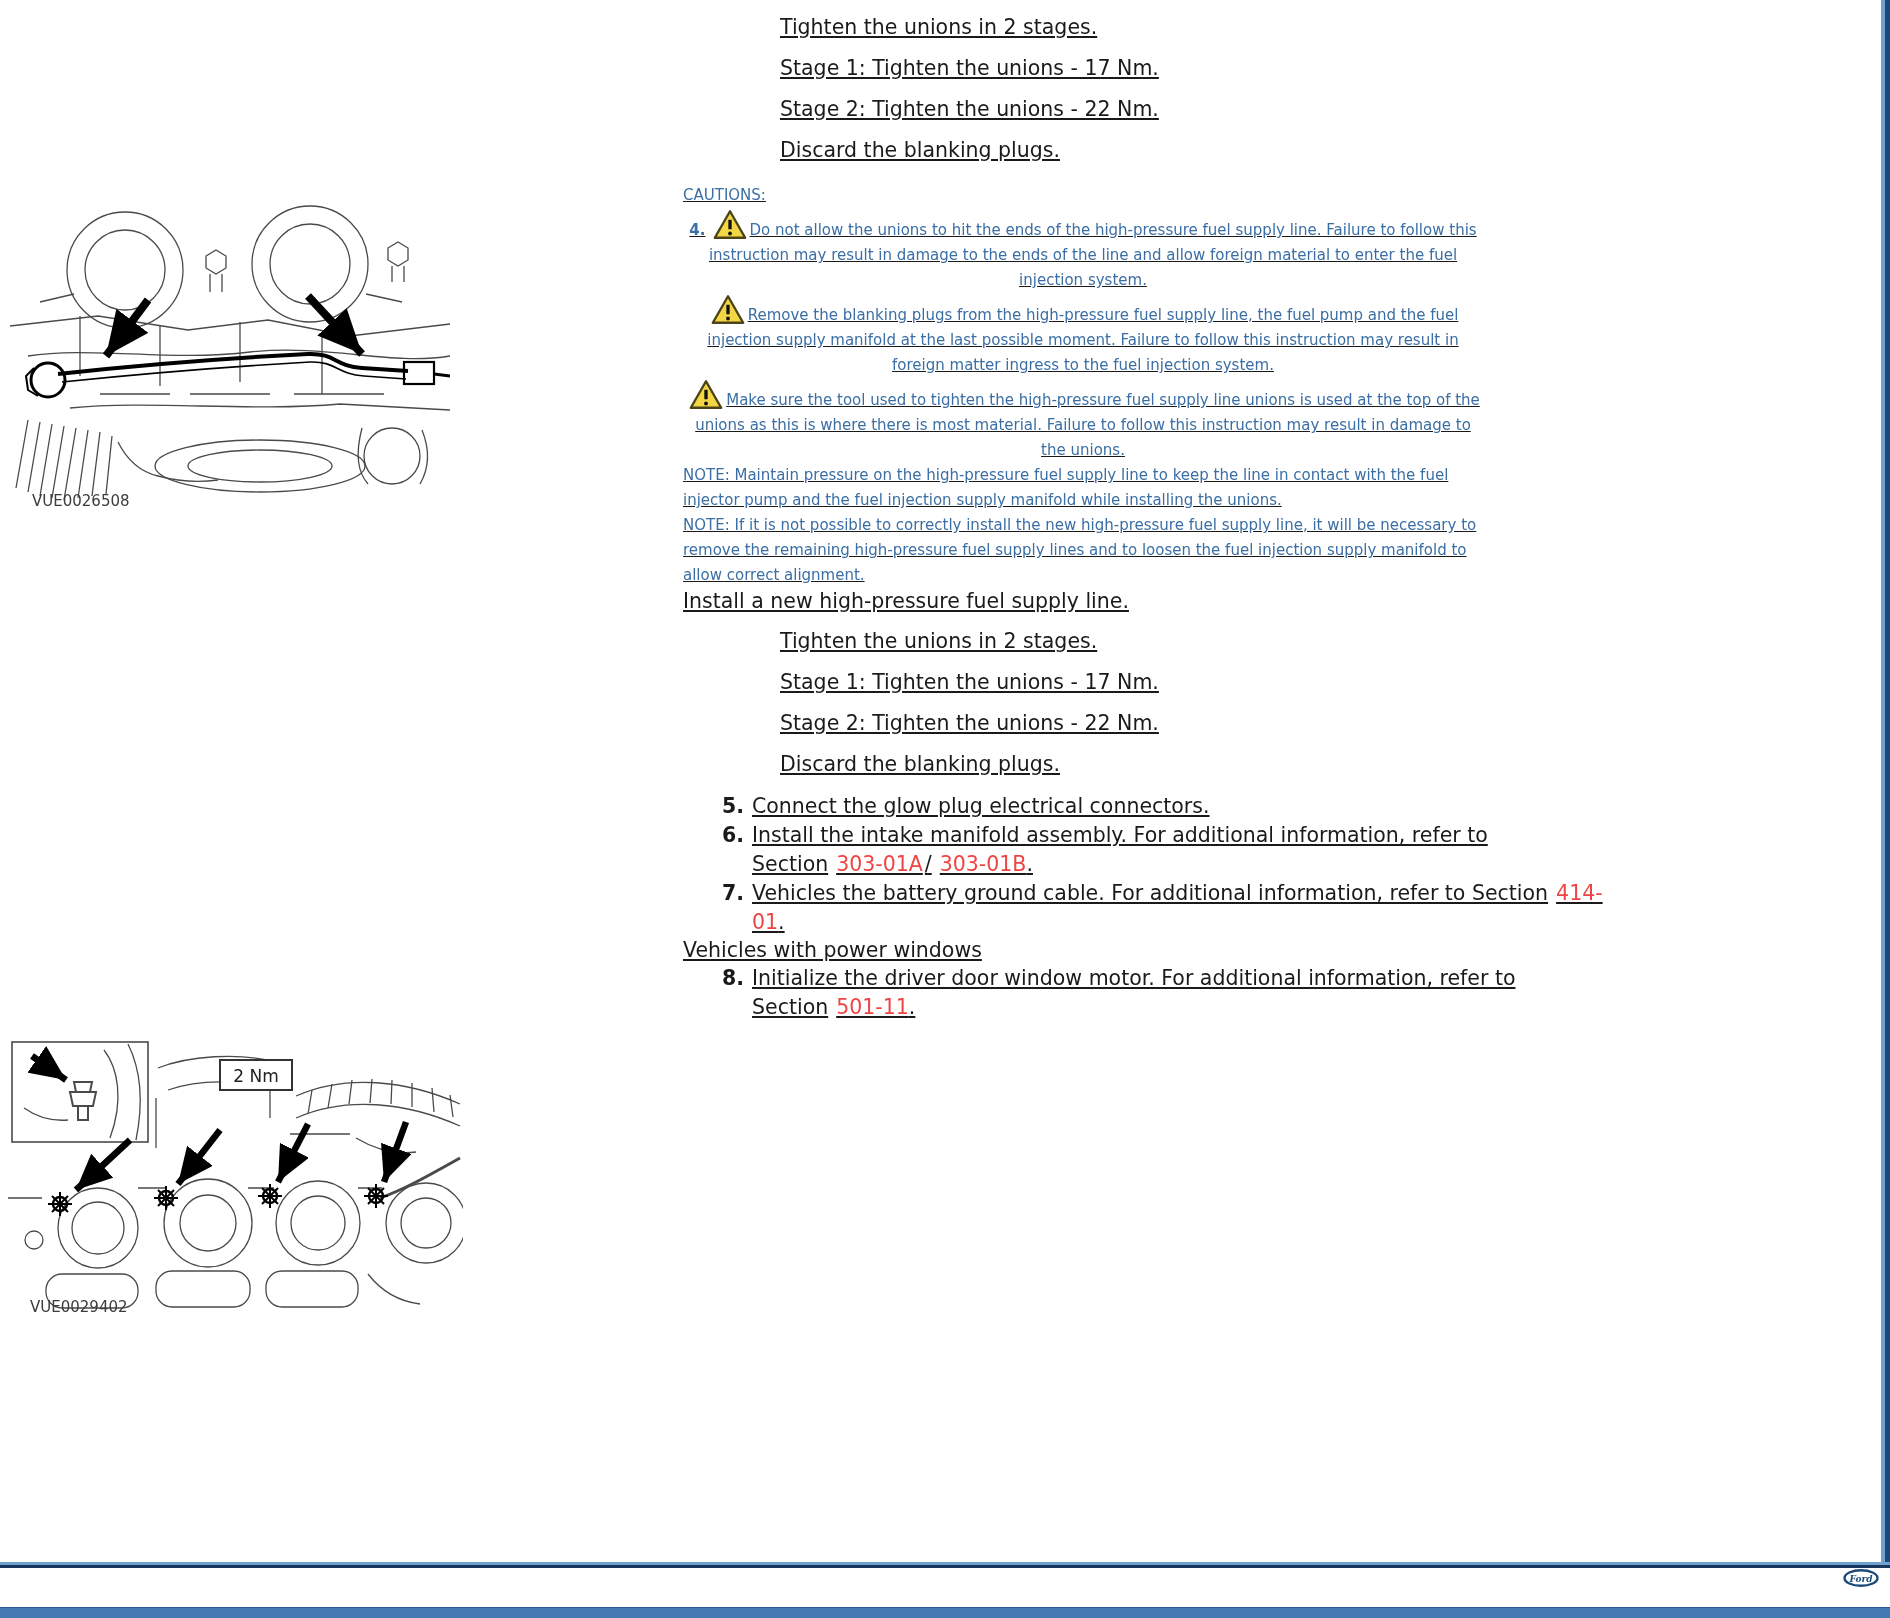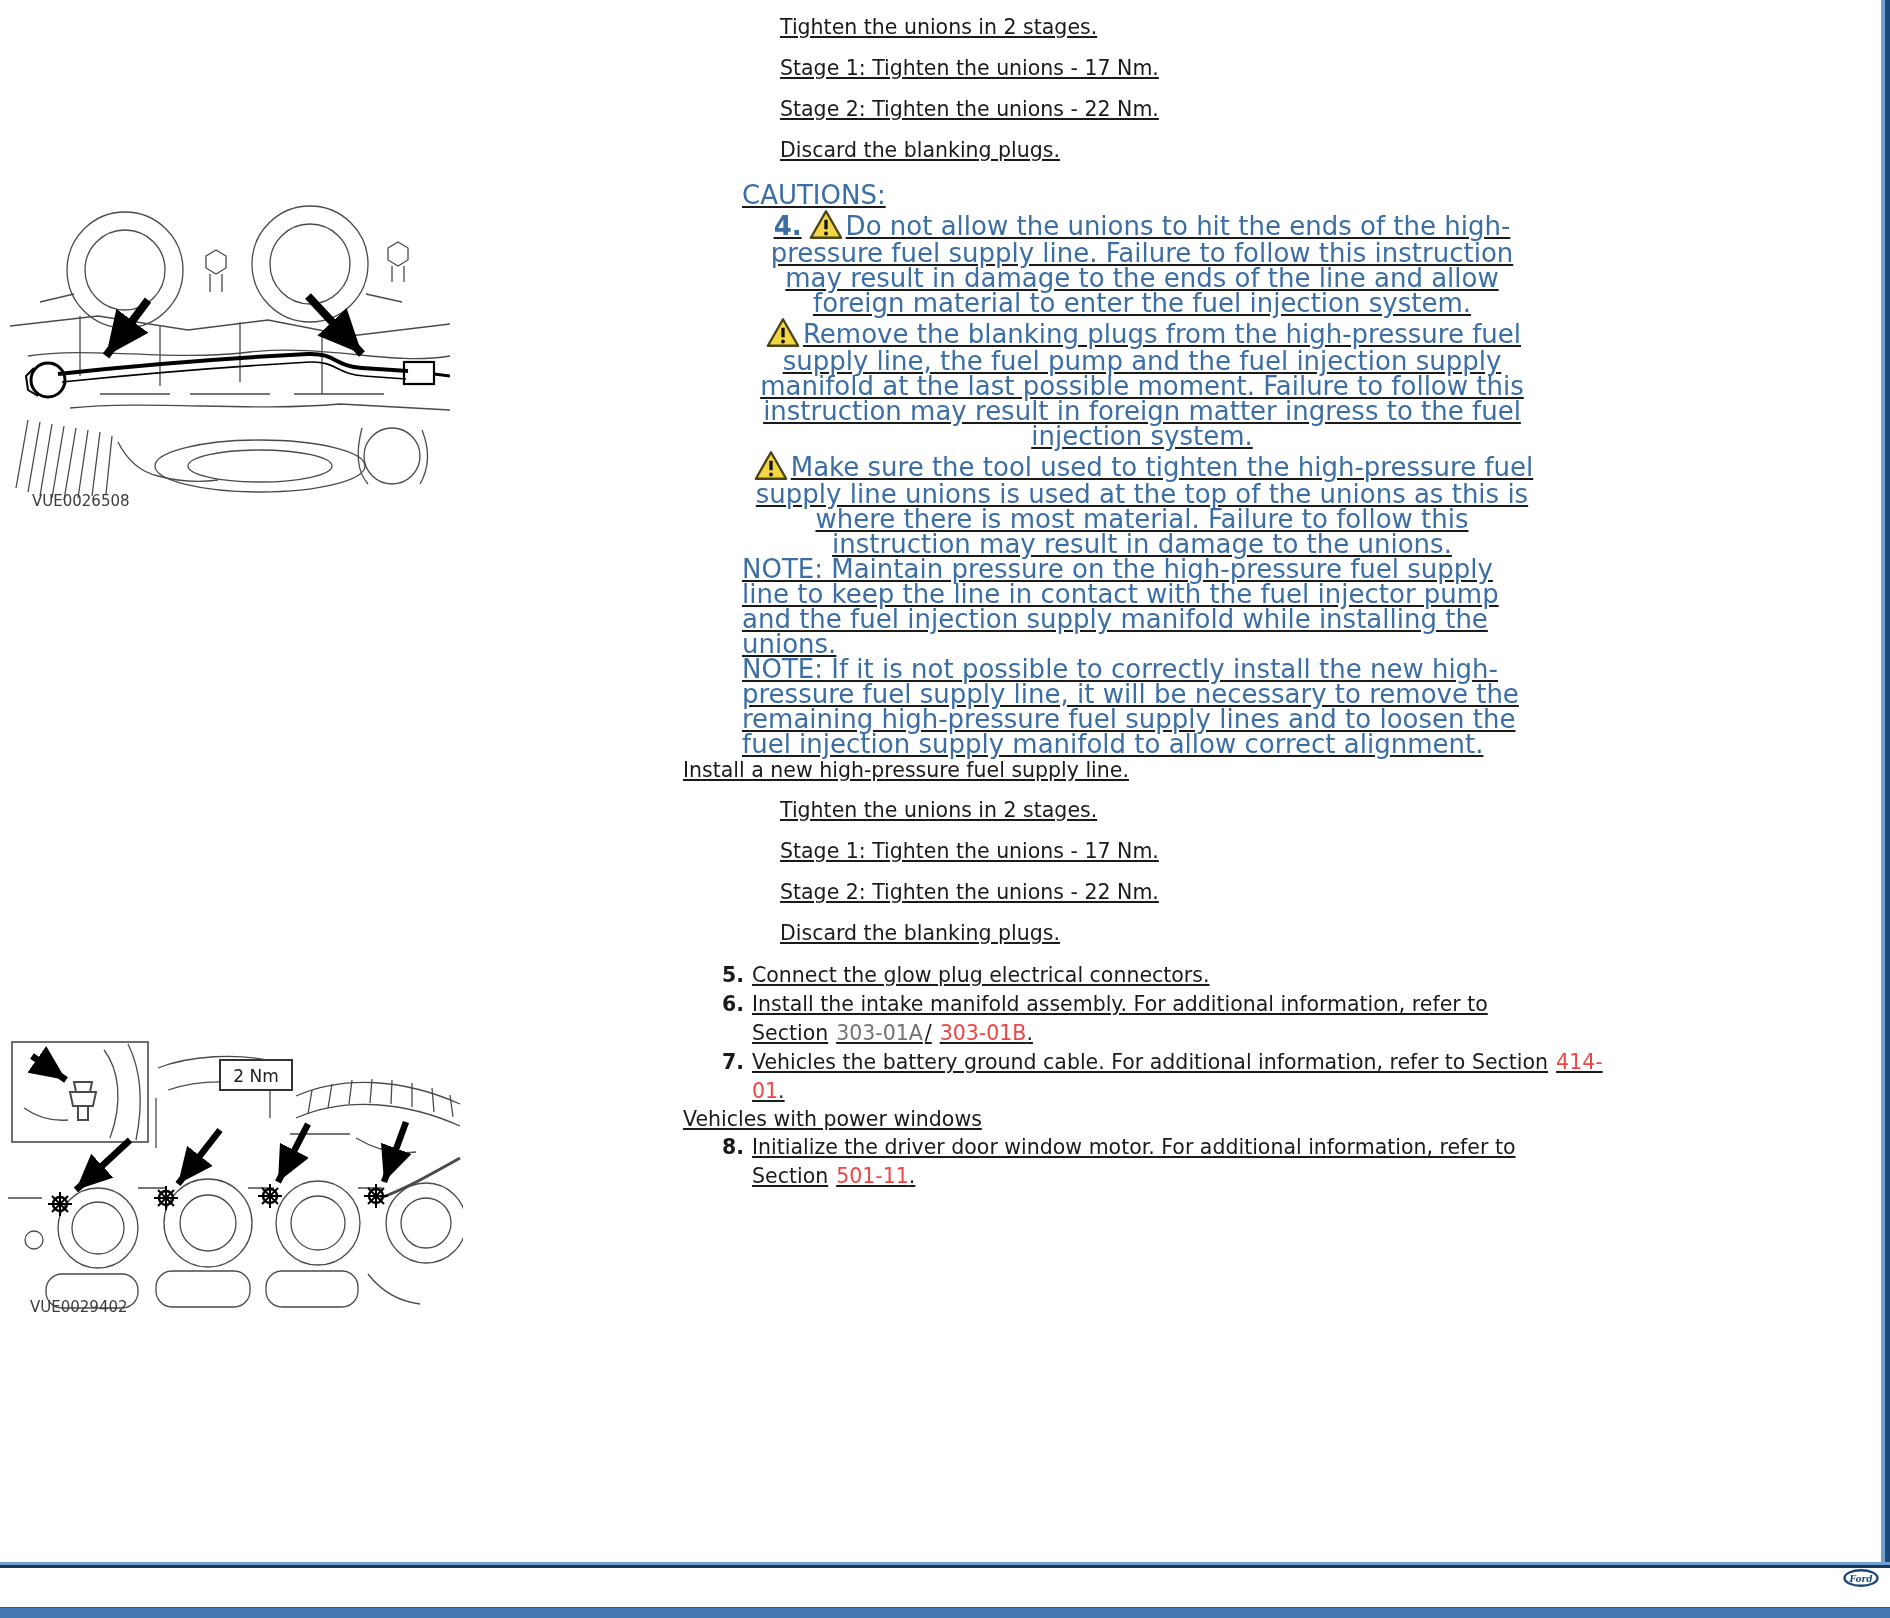--- a/index.html
+++ b/index.html
@@ -21,37 +21,37 @@
   .fig1{left:10px;top:198px;width:440px;height:320px;}
   .fig2{left:8px;top:1038px;width:455px;height:285px;}
   .figure svg{display:block;}
 
   
   .content{position:absolute;left:683px;top:0;width:880px;font-size:20.5px;line-height:26px;text-decoration:underline;}
   .content p{margin:0;}
   .indent-list{margin:14px 0 0 97px;}
   .indent-list p{margin-bottom:15px;}
   .blue{color:#3a6ea5;}
-  .cautions{margin-left:59px;width:800px;font-size:26px;line-height:25px;}
+  .cautions{width:800px;font-size:15px;line-height:25px;}
   .cautions .heading{margin-top:20px;}
   .caution{margin-top:2px;text-align:center;}
   .warn{vertical-align:-6px;margin:0 2px;}
   .c-num{font-weight:bold;margin-right:4px;}
   .step4-body{margin-left:39px;margin-top:2px;}
   .sub-list{margin:14px 0 0 97px;}
   .sub-list p{margin-bottom:15px;}
   .step{position:relative;padding-left:69px;line-height:29px;width:860px;}
   .step .num{position:absolute;left:39px;font-weight:bold;}
   .step5{margin-top:26px;}
   .step6{margin-top:440px;}
   .step7{margin-top:12px;}
   .step8{margin-top:10px;}
   .subheading{margin-top:24px;line-height:27px;}
   a.doclink{color:#ef4444;text-decoration:none;margin-left:8px;cursor:pointer;}
-  a.doclink.visited{color:#737373;}
+  a.doclink.visited{color:#ef4444;}
   .sep{margin-left:2px;}
 
   .fig-label{font-family:"DejaVu Sans","Liberation Sans",sans-serif;}
 
   .ford{position:absolute;left:1843px;top:1569px;}
 </style>
 </head>
 <body>
 
 <div class="page">

